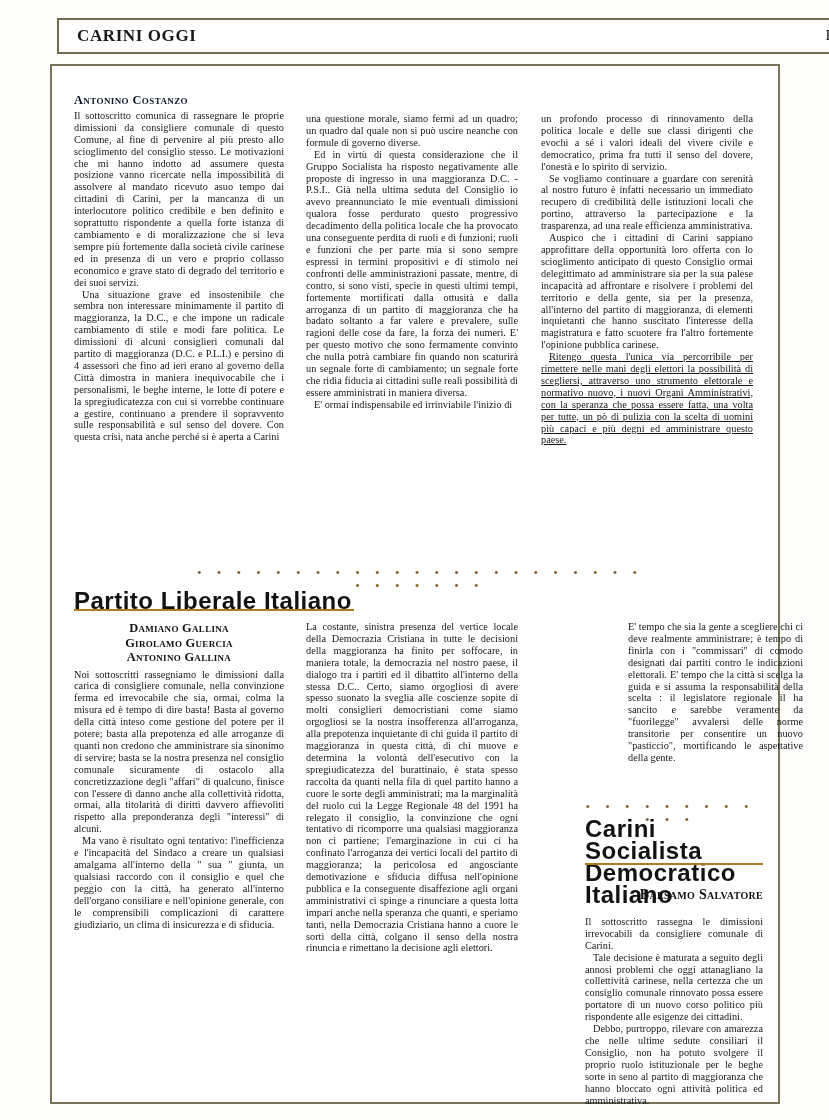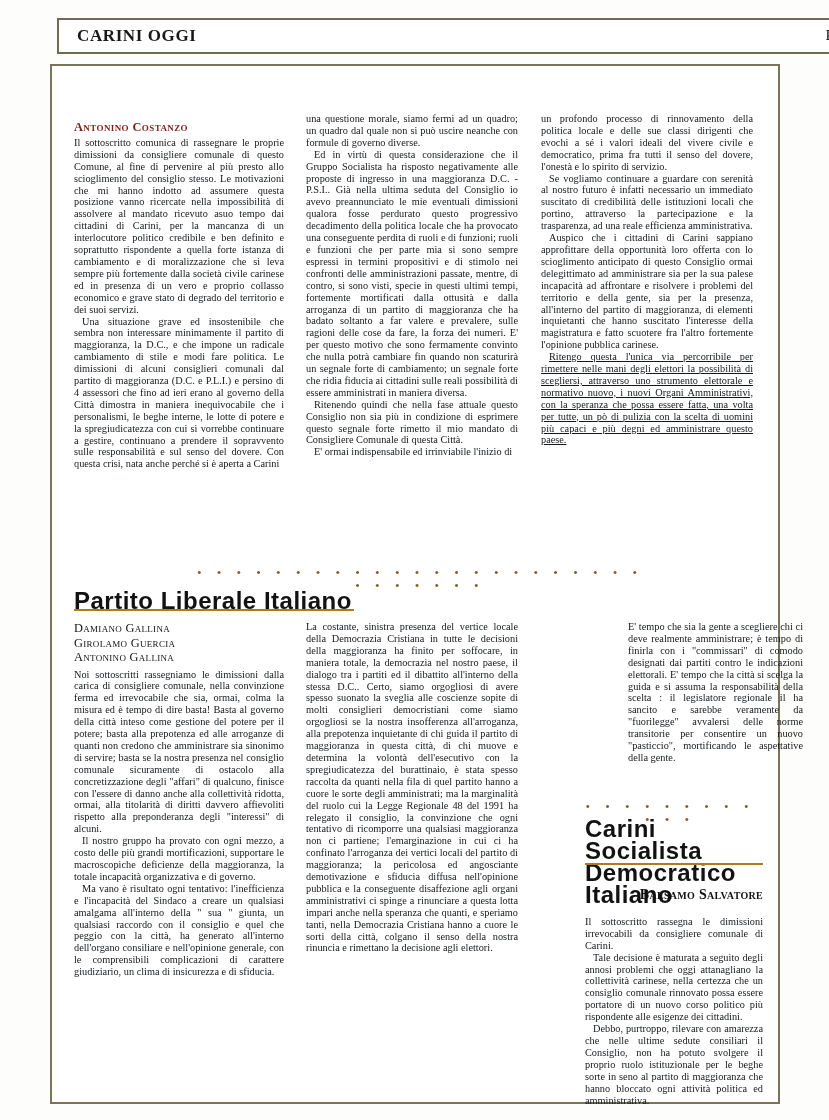--- a/index.html
+++ b/index.html
@@ -89,22 +89,21 @@
   .sec1-c3 { left: 541px; top: 113px; width: 212px; }
 
   .author-name {
     font-family: "Liberation Serif", serif;
     font-variant: small-caps;
     font-weight: bold;
     font-size: 12.4px;
     letter-spacing: 0.4px;
     margin-bottom: 3px;
     text-align: left;
-    color: #7f1d1d;
-    margin-top: 27px;
+    color: #0f172a;
   }
 
   
   .dots {
     position: absolute;
     text-align: center;
     color: #8a5a2b;
     font-size: 13px;
     letter-spacing: 6px;
     line-height: 13px;
@@ -135,25 +134,25 @@
 
   
   .sec2-c1 { left: 74px;  top: 621px; width: 210px; }
   .sec2-c2 { left: 306px; top: 621px; width: 212px; }
   .sec2-c3 { left: 585px; top: 621px; width: 175px; margin-left: 43px; }
   .sec2-c3b { left: 585px; top: 889px; width: 178px; }
 
   .author-block {
     font-family: "Liberation Serif", serif;
     font-variant: small-caps;
-    font-weight: normal;
+    font-weight: bold;
     font-size: 12.4px;
     letter-spacing: 0.3px;
     line-height: 14.5px;
-    text-align: left;
+    text-align: center;
     margin-bottom: 4px;
     color: #111;
   }
   .author-sub {
     font-family: "Liberation Serif", serif;
     font-variant: small-caps;
     font-weight: bold;
     font-size: 14px;
     letter-spacing: 0.3px;
     text-align: right;
@@ -174,43 +173,41 @@
   <div class="frame"></div>
 
   <div class="col sec1-c1">
     <div class="author-name">Antonino Costanzo</div>
     <p>Il sottoscritto comunica di rassegnare le proprie dimissioni da consigliere comunale di questo Comune, al fine di pervenire al più presto allo scioglimento del consiglio stesso. Le motivazioni che mi hanno indotto ad assumere questa posizione vanno ricercate nella impossibilità di assolvere al mandato ricevuto asuo tempo dai cittadini di Carini, per la mancanza di un interlocutore politico credibile e ben definito e soprattutto rispondente a quella forte istanza di cambiamento e di moralizzazione che si leva sempre più fortemente dalla società civile carinese ed in presenza di un vero e proprio collasso economico e grave stato di degrado del territorio e dei suoi servizi.</p>
       <p style="text-indent: 8px;">Una situazione grave ed insostenibile che sembra non interessare minimamente il partito di maggioranza, la D.C., e che impone un radicale cambiamento di stile e modi fare politica. Le dimissioni di alcuni consiglieri comunali dal partito di maggioranza (D.C. e P.L.I.) e persino di 4 assessori che fino ad ieri erano al governo della Città dimostra in maniera inequivocabile che i personalismi, le beghe interne, le lotte di potere e la spregiudicatezza con cui si vorrebbe continuare a gestire, continuano a prendere il sopravvento sulle responsabilità e sul senso del dovere. Con questa crisi, nata anche perché si è aperta a Carini</p>
   </div>
   <div class="col sec1-c2">
     <p>una questione morale, siamo fermi ad un quadro; un quadro dal quale non si può uscire neanche con formule di governo diverse.</p>
       <p style="text-indent: 8px;">Ed in virtù di questa considerazione che il Gruppo Socialista ha risposto negativamente alle proposte di ingresso in una maggioranza D.C. - P.S.I.. Già nella ultima seduta del Consiglio io avevo preannunciato le mie eventuali dimissioni qualora fosse perdurato questo progressivo decadimento della politica locale che ha provocato una conseguente perdita di ruoli e di funzioni; ruoli e funzioni che per parte mia si sono sempre espressi in termini propositivi e di stimolo nei confronti delle amministrazioni passate, mentre, di contro, si sono visti, specie in questi ultimi tempi, fortemente mortificati dalla ottusità e dalla arroganza di un partito di maggioranza che ha badato soltanto a far valere e prevalere, sulle ragioni delle cose da fare, la forza dei numeri. E' per questo motivo che sono fermamente convinto che nulla potrà cambiare fin quando non scaturirà un segnale forte di cambiamento; un segnale forte che ridia fiducia ai cittadini sulle reali possibilità di essere amministrati in maniera diversa.</p>
-      <p style="text-indent: 8px;">Ritenendo quindi che nella fase attuale questo Consiglio non sia più in condizione di esprimere questo segnale forte rimetto il mio mandato di Consigliere Comunale di questa Città.</p>
       <p style="text-indent: 8px;">E' ormai indispensabile ed irrinviabile l'inizio di</p>
   </div>
   <div class="col sec1-c3">
     <p>un profondo processo di rinnovamento della politica locale e delle sue classi dirigenti che evochi a sé i valori ideali del vivere civile e democratico, prima fra tutti il senso del dovere, l'onestà e lo spirito di servizio.</p>
-      <p style="text-indent: 8px;">Se vogliamo continuare a guardare con serenità al nostro futuro è infatti necessario un immediato suscitato di credibilità delle istituzioni locali che portino, attraverso la partecipazione e la trasparenza, ad una reale efficienza amministrativa.</p>
+      <p style="text-indent: 8px;">Se vogliamo continuare a guardare con serenità al nostro futuro è infatti necessario un immediato recupero di credibilità delle istituzioni locali che portino, attraverso la partecipazione e la trasparenza, ad una reale efficienza amministrativa.</p>
       <p style="text-indent: 8px;">Auspico che i cittadini di Carini sappiano approfittare della opportunità loro offerta con lo scioglimento anticipato di questo Consiglio ormai delegittimato ad amministrare sia per la sua palese incapacità ad affrontare e risolvere i problemi del territorio e della gente, sia per la presenza, all'interno del partito di maggioranza, di elementi inquietanti che hanno suscitato l'interesse della magistratura e fatto scuotere fra l'altro fortemente l'opinione pubblica carinese.</p>
       <p style="text-indent: 8px; text-decoration: underline;">Ritengo questa l'unica via percorribile per rimettere nelle mani degli elettori la possibilità di scegliersi, attraverso uno strumento elettorale e normativo nuovo, i nuovi Organi Amministrativi, con la speranza che possa essere fatta, una volta per tutte, un pò di pulizia con la scelta di uomini più capaci e più degni ed amministrare questo paese.</p>
   </div>
 
   <div class="dots dots-1">• • • • • • • • • • • • • • • • • • • • • • • • • • • • • •</div>
 
   <div class="party-head pli">Partito Liberale Italiano</div>
   <div class="party-rule rule-pli"></div>
 
   <div class="col sec2-c1">
     <div class="author-block">
       <div>Damiano Gallina</div>
       <div>Girolamo Guercia</div>
       <div>Antonino Gallina</div>
     </div>
     <p>Noi sottoscritti rassegniamo le dimissioni dalla carica di consigliere comunale, nella convinzione ferma ed irrevocabile che sia, ormai, colma la misura ed è tempo di dire basta! Basta al governo della città inteso come gestione del potere per il potere; basta alla prepotenza ed alle arroganze di quanti non credono che amministrare sia sinonimo di servire; basta se la nostra presenza nel consiglio comunale sicuramente di ostacolo alla concretizzazione degli "affari" di qualcuno, finisce con l'essere di danno anche alla collettività ridotta, ormai, alla titolarità di diritti davvero affievoliti rispetto alla preponderanza degli "interessi" di alcuni.</p>
-      <p style="text-indent: 8px;">Il nostro gruppo ha provato con ogni mezzo, a costo delle più grandi mortificazioni, supportare le macroscopiche deficienze della maggioranza, la totale incapacità organizzativa e di governo.</p>
       <p style="text-indent: 8px;">Ma vano è risultato ogni tentativo: l'inefficienza e l'incapacità del Sindaco a creare un qualsiasi amalgama all'interno della " sua " giunta, un qualsiasi raccordo con il consiglio e quel che peggio con la città, ha generato all'interno dell'organo consiliare e nell'opinione generale, con le comprensibili complicazioni di carattere giudiziario, un clima di insicurezza e di sfiducia.</p>
   </div>
   <div class="col sec2-c2">
     <p>La costante, sinistra presenza del vertice locale della Democrazia Cristiana in tutte le decisioni della maggioranza ha finito per soffocare, in maniera totale, la democrazia nel nostro paese, il dialogo tra i partiti ed il dibattito all'interno della stessa D.C.. Certo, siamo orgogliosi di avere spesso suonato la sveglia alle coscienze sopite di molti consiglieri democristiani come siamo orgogliosi se la nostra insofferenza all'arroganza, alla prepotenza inquietante di chi guida il partito di maggioranza in questa città, di chi muove e determina la volontà dell'esecutivo con la spregiudicatezza del burattinaio, è stata spesso raccolta da quanti nella fila di quel partito hanno a cuore le sorte degli amministrati; ma la marginalità del ruolo cui la Legge Regionale 48 del 1991 ha relegato il consiglio, la convinzione che ogni tentativo di ricomporre una qualsiasi maggioranza non ci partiene; l'emarginazione in cui ci ha confinato l'arroganza dei vertici locali del partito di maggioranza; la pericolosa ed angosciante demotivazione e sfiducia diffusa nell'opinione pubblica e la conseguente disaffezione agli organi amministrativi ci spinge a rinunciare a questa lotta impari anche nella speranza che quanti, e speriamo tanti, nella Democrazia Cristiana hanno a cuore le sorti della città, colgano il senso della nostra rinuncia e rimettano la decisione agli elettori.</p>
   </div>
   <div class="col sec2-c3">
     <p>E' tempo che sia la gente a scegliere chi ci deve realmente amministrare; è tempo di finirla con i "commissari" di comodo designati dai partiti contro le indicazioni elettorali. E' tempo che la città si scelga la guida e si assuma la responsabilità della scelta : il legislatore regionale il ha sancito e sarebbe veramente da "fuorilegge" avvalersi delle norme transitorie per consentire un nuovo "pasticcio", mortificando le aspettative della gente.</p>
   </div>
 
   <div class="dots dots-2">• • • • • • • • • • • •</div>

